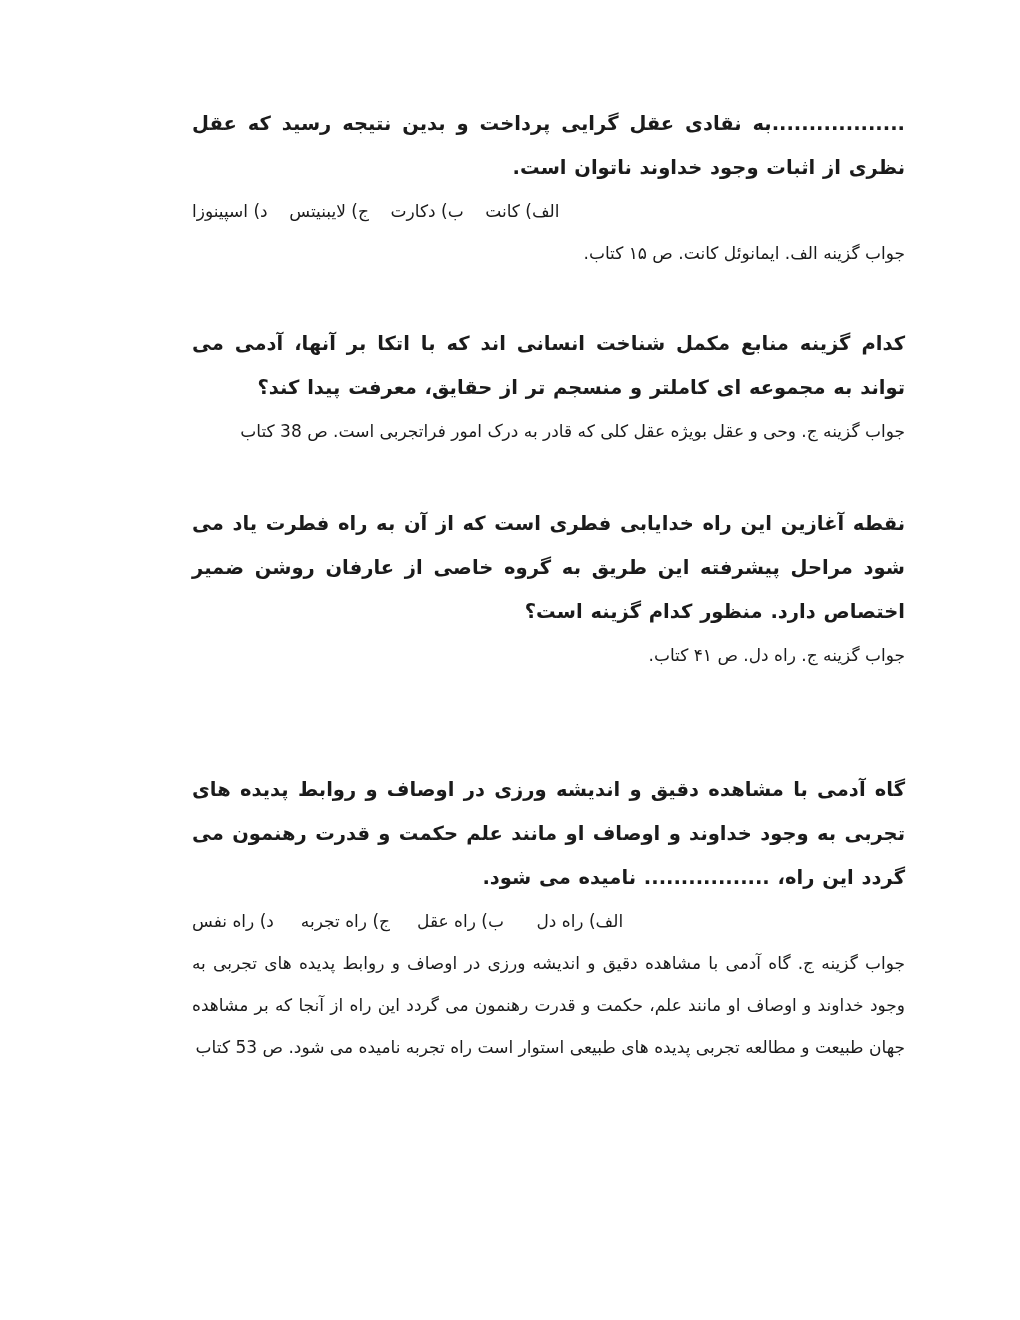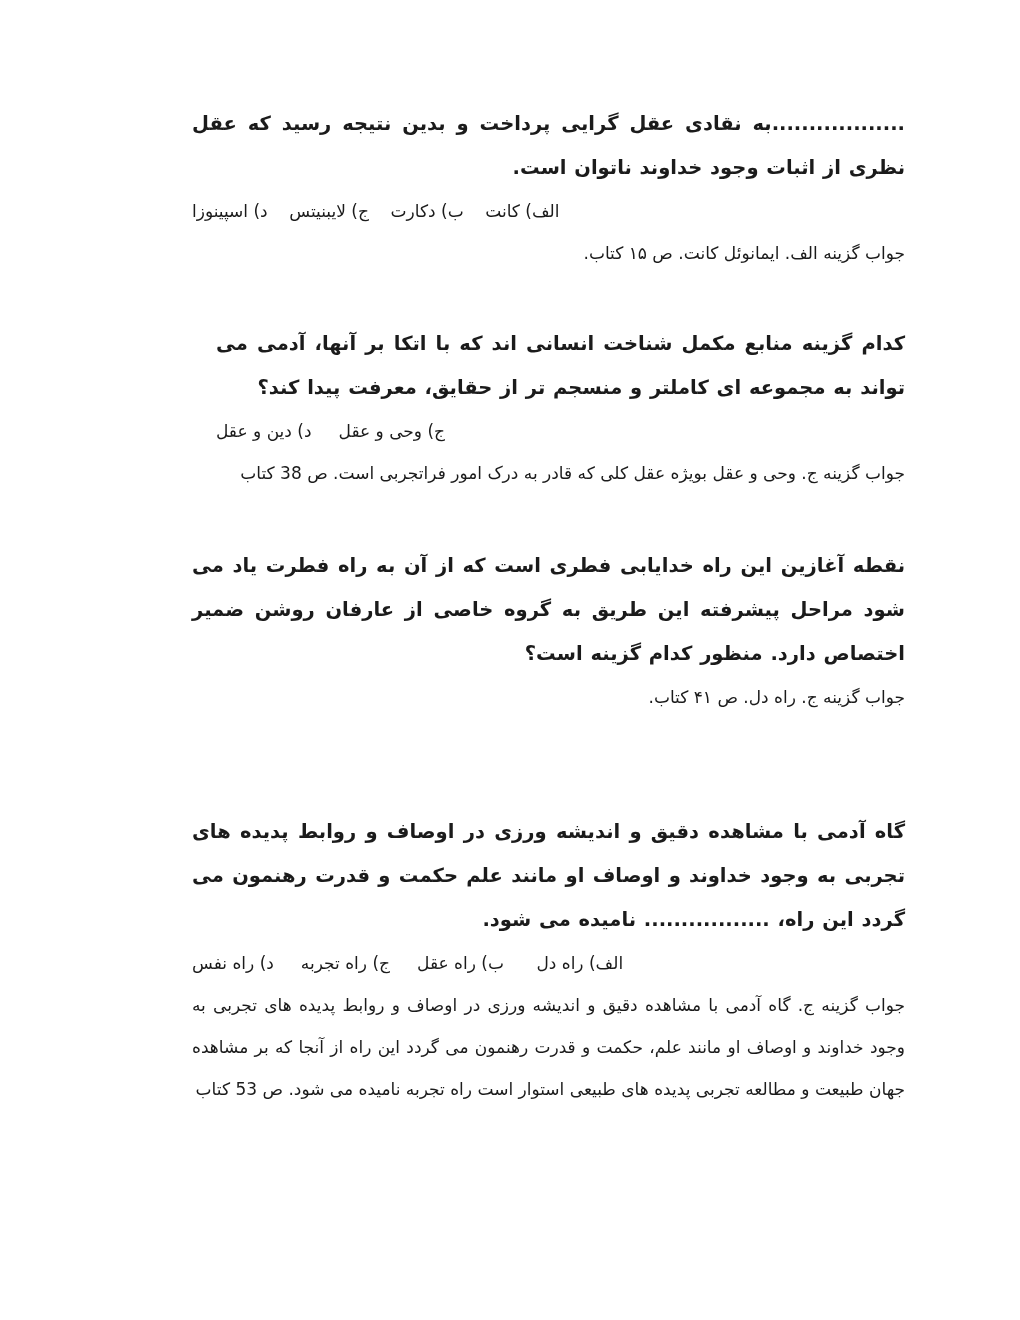--- a/index.html
+++ b/index.html
@@ -40,37 +40,36 @@
     line-height: 42px;
     text-align: left;
     white-space: pre-wrap;
   }
   .ans {
     font-size: 17px;
     line-height: 42px;
     text-align: justify;
   }
   .gap-b1 { margin-bottom: 48px; }
-  .gap-b2 { margin-bottom: 50px; margin-left: 24px; }
+  .gap-b2 { margin-bottom: 50px; }
   .gap-b3 { margin-bottom: 92px; }
 </style>
 </head>
 <body>
 
 <div class="page">
 
   <section class="block gap-b1">
     <p class="q">..................به نقادی عقل گرایی پرداخت و بدین نتیجه رسید که عقل نظری از اثبات وجود خداوند ناتوان است.</p>
     <p class="opt">الف) کانت    ب) دکارت    ج) لایبنیتس    د) اسپینوزا</p>
     <p class="ans">جواب گزینه الف. ایمانوئل کانت. ص ۱۵ کتاب.</p>
   </section>
 
   <section class="block gap-b2">
     <p class="q">کدام گزینه منابع مکمل شناخت انسانی اند که با اتکا بر آنها، آدمی می تواند به مجموعه ای کاملتر و منسجم تر از حقایق، معرفت پیدا کند؟</p>
-    <p class="opt">ج) وحی و عقل     د) دین و عقل</p>
     <p class="ans">جواب گزینه ج. وحی و عقل بویژه عقل کلی که قادر به درک امور فراتجربی است. ص 38 کتاب</p>
   </section>
 
   <section class="block gap-b3">
     <p class="q">نقطه آغازین این راه خدایابی فطری است که از آن به راه فطرت یاد می شود مراحل پیشرفته این طریق به گروه خاصی از عارفان روشن ضمیر اختصاص دارد. منظور کدام گزینه است؟</p>
     <p class="ans">جواب گزینه ج. راه دل. ص ۴۱ کتاب.</p>
   </section>
 
   <section class="block">
     <p class="q">گاه آدمی با مشاهده دقیق و اندیشه ورزی در اوصاف و روابط پدیده های تجربی به وجود خداوند و اوصاف او مانند علم حکمت و قدرت رهنمون می گردد این راه، ................. نامیده می شود.</p>

